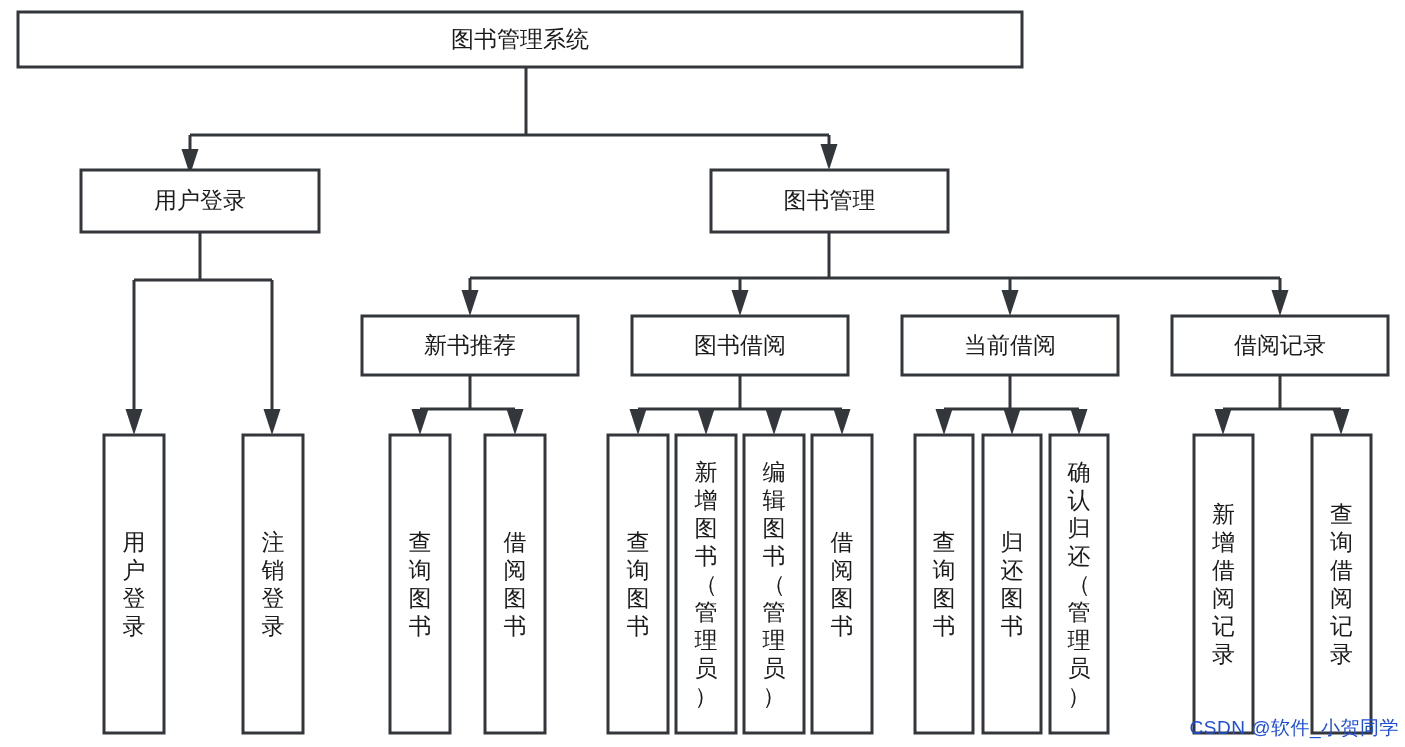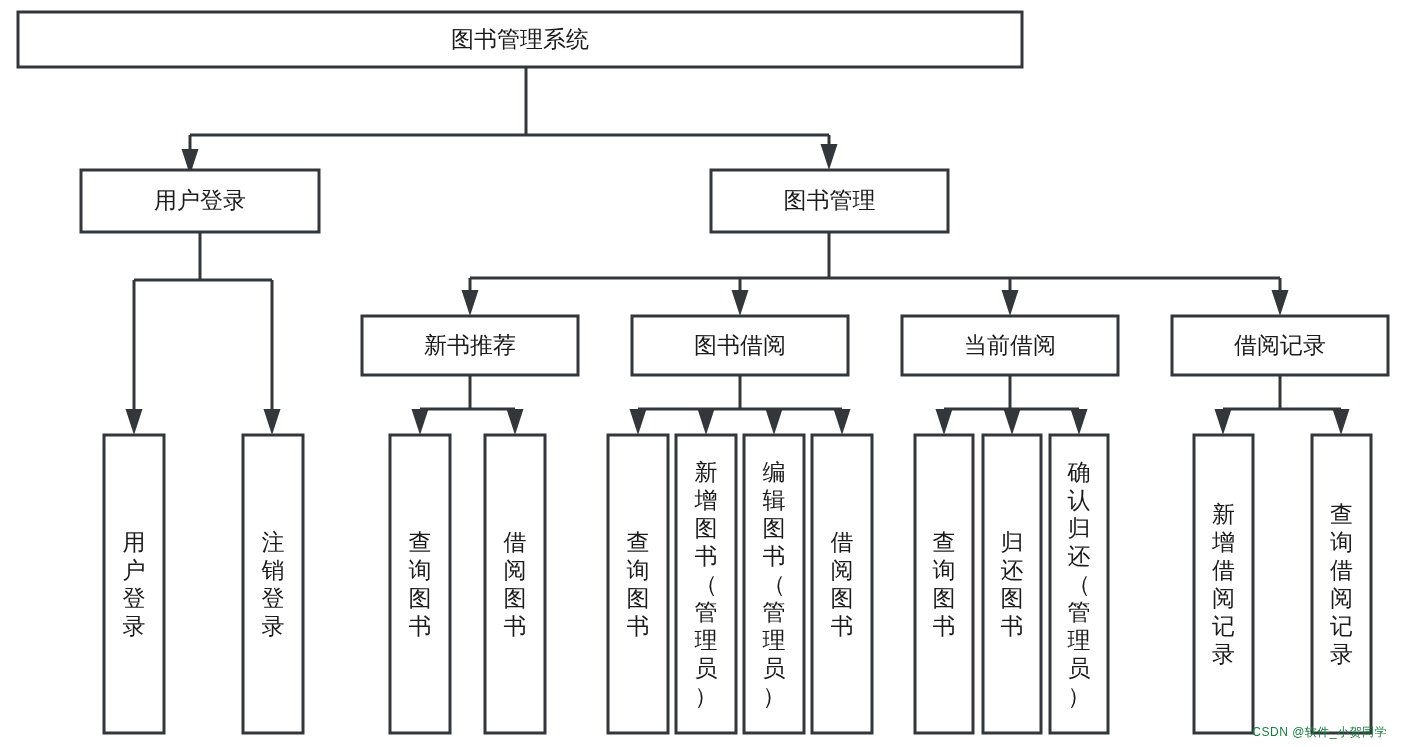--- a/index.html
+++ b/index.html
@@ -50,25 +50,25 @@
     dominant-baseline: middle;
   }
   .node-label-v {
     font-family: "Liberation Sans", "DejaVu Sans", sans-serif;
     font-size: 23px;
     fill: #1b1b1b;
     text-anchor: middle;
   }
   .watermark {
     position: absolute;
-    right: 18px;
+    right: 6px;
     bottom: 6px;
     font-family: "Liberation Sans", "DejaVu Sans", sans-serif;
-    font-size: 12px;
-    color: #15803d;
+    font-size: 19px;
+    color: #1d4ed8;
     letter-spacing: 0.5px;
     white-space: nowrap;
     user-select: none;
   }
 </style>
 </head>
 <body>
 
 <div id="diagram-root">
   <svg class="diagram-svg" viewBox="0 0 1405 747">

